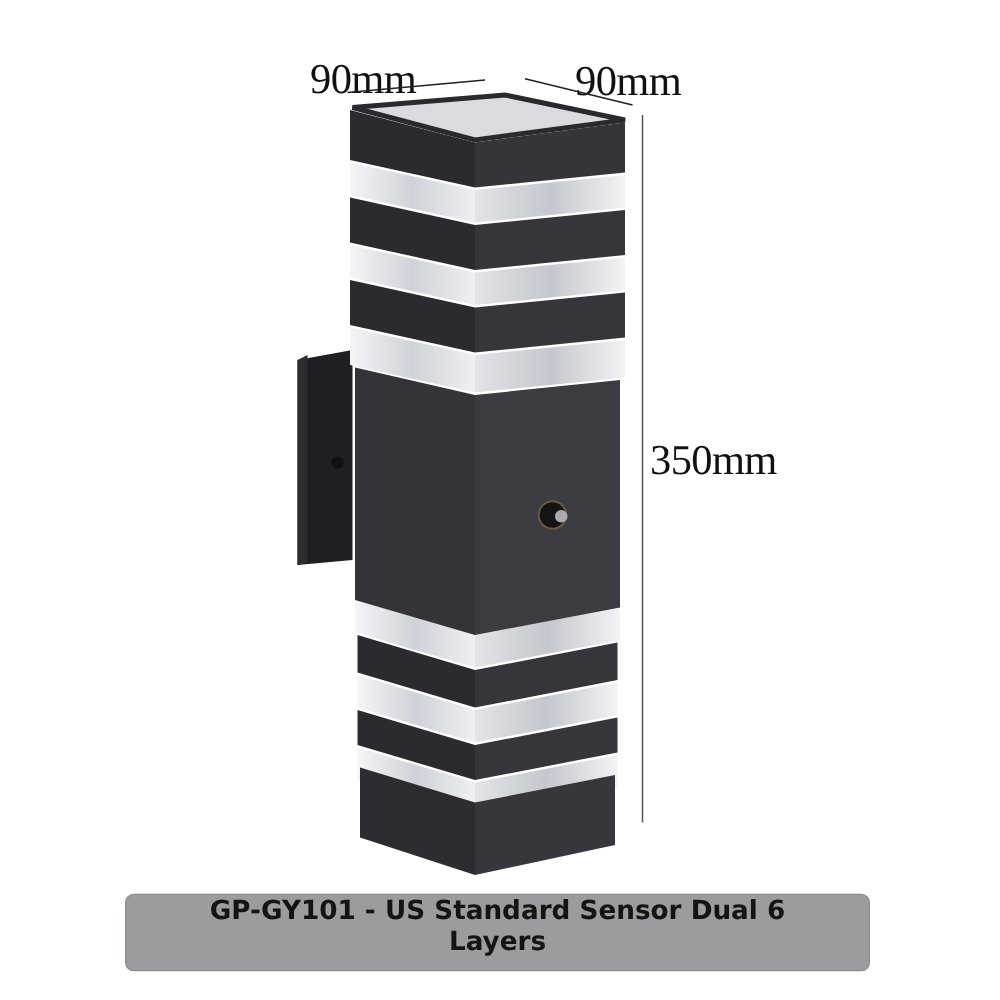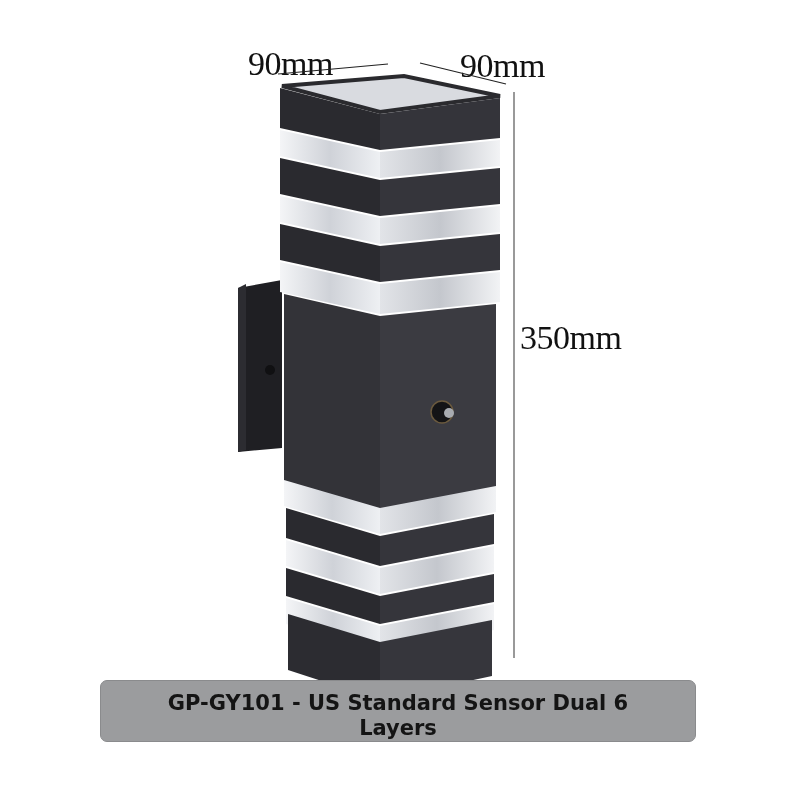--- a/index.html
+++ b/index.html
@@ -1,22 +1,22 @@
 <!DOCTYPE html>
 <html><head>
 <meta charset="utf-8">
 <style>
   html, body { margin: 0; padding: 0; }
   body { width: 800px; height: 800px; background: #ffffff; position: relative; overflow: hidden; font-family: "Liberation Sans", sans-serif; }
   .dim-label { position: absolute; font-family: "Liberation Serif", "DejaVu Serif", serif; color: #111; font-size: 34px; line-height: 1; letter-spacing: -0.5px; margin-top: 17px; }
   #dim-width-left { left: 248px; top: 30px; }
   #dim-width-right { left: 460px; top: 32px; }
-  #dim-height { left: 520px; top: 304px; text-align: right; }
+  #dim-height { left: 520px; top: 335px; text-align: right; }
   svg.product { position: absolute; left: 0; top: 0; }
-  .caption { position: absolute; left: 100px; top: 680px; width: 596px; height: 62px; background: #9b9c9e; border-radius: 7px; border: 1px solid #8a8b8d; box-sizing: border-box; display: flex; align-items: flex-end; justify-content: center; text-align: center; }
+  .caption { position: absolute; left: 100px; top: 715px; width: 596px; height: 62px; background: #9b9c9e; border-radius: 7px; border: 1px solid #8a8b8d; box-sizing: border-box; display: flex; align-items: flex-start; justify-content: center; text-align: center; }
   .caption span { font-family: "DejaVu Sans", sans-serif; font-weight: bold; font-size: 21px; line-height: 25px; color: #141414; display: block; width: 540px; }
 </style>
 </head>
 <body>
 
 <span class="dim-label" id="dim-width-left">90mm</span>
 <span class="dim-label" id="dim-width-right">90mm</span>
 <span class="dim-label" id="dim-height">350mm</span>
 
 <svg class="product" width="800" height="800" viewBox="0 0 800 800">

